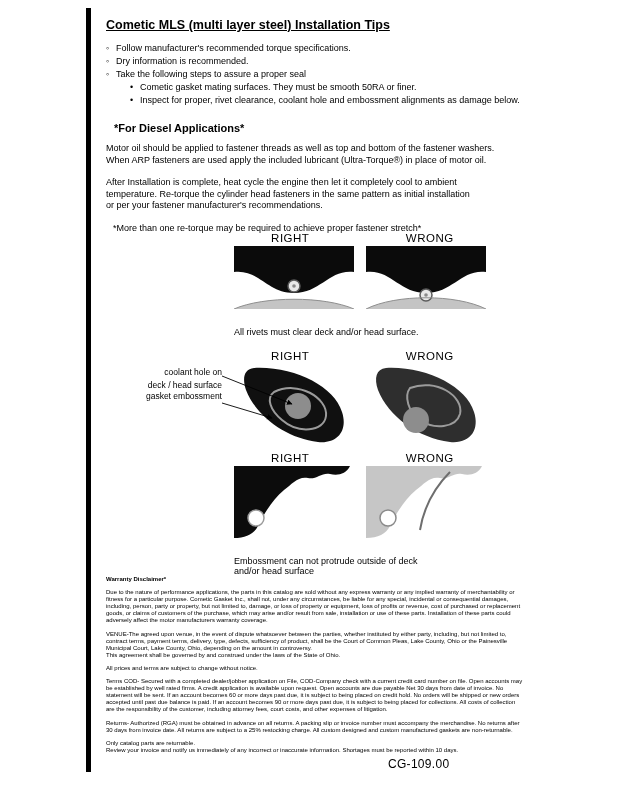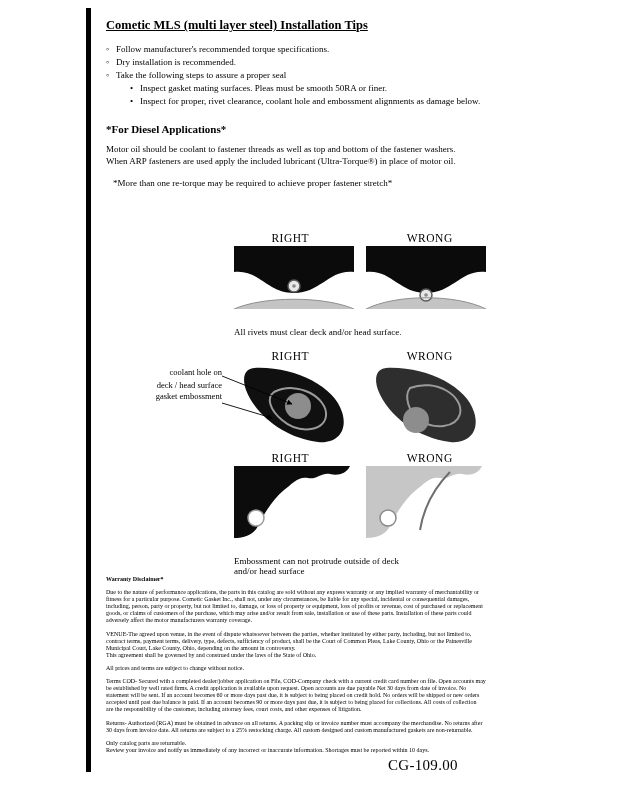--- a/index.html
+++ b/index.html
@@ -1,21 +1,21 @@
 <!DOCTYPE html>
 <html><head>
 <meta charset="utf-8">
 <style>
   html, body { margin: 0; padding: 0; background: #ffffff; }
   .page {
     position: relative;
     width: 544px;
     height: 800px;
     background: #ffffff;
-    font-family: Liberation Serif, serif;
+    font-family: Liberation Sans, sans-serif;
     color: #000000;
     overflow: hidden;
   }
   .left-bar {
     position: absolute;
     left: 86px; top: 8px;
     width: 5px; height: 764px;
     background: #000000;
   }
   .content {
@@ -28,21 +28,21 @@
     font-weight: bold;
     text-decoration: underline;
     margin: 0 0 10px 0;
   }
   ul.tips { list-style: none; margin: 0; padding: 0; font-size: 9px; line-height: 13px; }
   ul.tips > li { position: relative; padding-left: 10px; }
   ul.tips > li::before { content: "\25E6"; position: absolute; left: 0; top: 0; }
   ul.subtips { list-style: none; margin: 0; padding: 0 0 0 14px; }
   ul.subtips > li { position: relative; padding-left: 10px; }
   ul.subtips > li::before { content: "\2022"; position: absolute; left: 0; top: 0; }
-  .diesel-heading { font-size: 11px; font-weight: bold; margin: 15px 0 9px 0; }
+  .diesel-heading { font-size: 11px; font-weight: bold; margin: 15px 0 9px 8px; }
   .body-para { font-size: 9px; line-height: 11.5px; margin: 0 0 11px 0; white-space: pre-line; }
   .note-para { font-size: 9px; line-height: 11.5px; margin: 2px 0 0 7px; }
 
   .figures {
     position: absolute;
     left: 234px; top: 232px;
     width: 252px;
   }
   .fig-row { position: relative; }
   .fig-row-1 { margin-bottom: 12px; }
@@ -64,47 +64,50 @@
     width: 432px;
     font-size: 6px;
     line-height: 7.1px;
   }
   .disclaimer-heading { font-weight: bold; margin: 0 0 6px 0; }
   .disclaimer p { margin: 0 0 6px 0; white-space: pre-line; }
 
   .footer-code {
     position: absolute;
     left: 388px; top: 757px;
-    font-size: 15px;
+    font-size: 12px;
     letter-spacing: 0.3px;
   }
 </style>
 </head>
 <body>
 
 <div class="page">
   <div class="left-bar"></div>
 
   <div class="content">
     <h1 class="page-title">Cometic MLS (multi layer steel) Installation Tips</h1>
 
     <ul class="tips">
       <li><span>Follow manufacturer's recommended torque specifications.</span></li>
-      <li><span>Dry installation is recommended.</span></li>
+      <li><span>Dry information is recommended.</span></li>
       <li><span>Take the following steps to assure a proper seal</span>
         <ul class="subtips">
-          <li><span>Inspect gasket mating surfaces.  Pleas must be smooth 50RA or finer.</span></li>
+          <li><span>Cometic gasket mating surfaces.  They must be smooth 50RA or finer.</span></li>
           <li><span>Inspect for proper, rivet clearance, coolant hole and embossment alignments as damage below.</span></li>
         </ul>
       </li>
     </ul>
 
     <h2 class="diesel-heading">*For Diesel Applications*</h2>
-    <p class="body-para">Motor oil should be coolant to fastener threads as well as top and bottom of the fastener washers.
+    <p class="body-para">Motor oil should be applied to fastener threads as well as top and bottom of the fastener washers.
 When ARP fasteners are used apply the included lubricant (Ultra-Torque®) in place of motor oil.</p>
+    <p class="body-para">After Installation is complete, heat cycle the engine then let it completely cool to ambient
+temperature. Re-torque the cylinder head fasteners in the same pattern as initial installation
+or per your fastener manufacturer's recommendations.</p>
     <p class="note-para">*More than one re-torque may be required to achieve proper fastener stretch*</p>
   </div>
 
   <div class="figures">
 
     <div class="fig-row fig-row-1">
       <div class="fig-labels">
         <span>RIGHT</span>
         <span>WRONG</span>
       </div>

